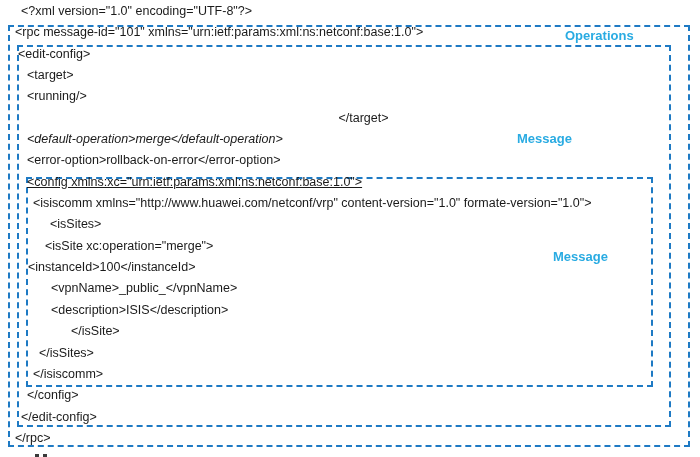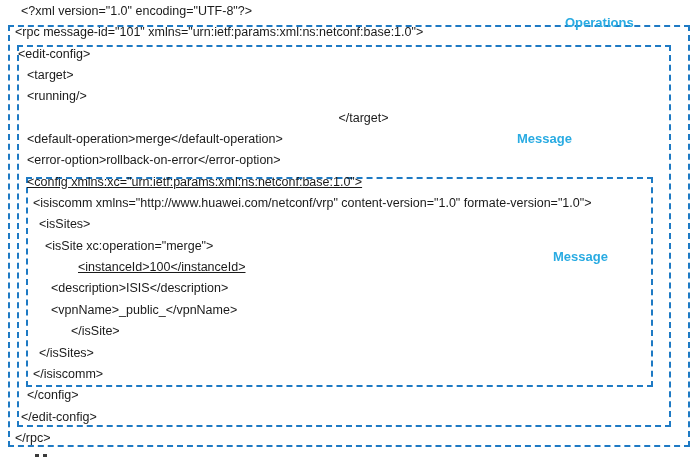--- a/index.html
+++ b/index.html
@@ -32,21 +32,21 @@
     white-space:nowrap;
     height:21.35px;
   }
   .zone-label{
     position:absolute;
     font-size:13px;
     font-weight:bold;
     color:#29abe2;
     white-space:nowrap;
   }
-  .label-operations{left:565px;top:15px;}
+  .label-operations{left:565px;top:28px;}
   .label-message{left:517px;top:111px;margin-top:20px;}
   .label-content{left:553px;top:249px;}
   .crop-fragment{
     position:absolute;
     width:4px;height:3px;
     background:#3a3a3a;
   }
   .frag-1{left:35px;top:454px;}
   .frag-2{left:43px;top:454px;}
 </style>
@@ -59,29 +59,29 @@
   <div class="box box-message"></div>
   <div class="box box-content"></div>
 
   <div class="code-lines">
       <div class="code-line" style="padding-left: 21px;">&lt;?xml version="1.0" encoding="UTF-8"?&gt;</div>
       <div class="code-line" style="padding-left: 15px;">&lt;rpc message-id="101" xmlns="urn:ietf:params:xml:ns:netconf:base:1.0"&gt;</div>
       <div class="code-line" style="padding-left: 18px;">&lt;edit-config&gt;</div>
       <div class="code-line" style="padding-left: 27px;">&lt;target&gt;</div>
       <div class="code-line" style="padding-left: 27px;">&lt;running/&gt;</div>
       <div class="code-line" style="padding-left: 27px; text-align: center;">&lt;/target&gt;</div>
-      <div class="code-line" style="padding-left: 27px;">&lt;default-operation&gt;merge&lt;/default-operation&gt;</div>
+      <div class="code-line" style="padding-left: 27px; font-style: italic;">&lt;default-operation&gt;merge&lt;/default-operation&gt;</div>
       <div class="code-line" style="padding-left: 27px;">&lt;error-option&gt;rollback-on-error&lt;/error-option&gt;</div>
       <div class="code-line" style="padding-left: 27px; text-decoration: underline;">&lt;config xmlns:xc="urn:ietf:params:xml:ns:netconf:base:1.0"&gt;</div>
       <div class="code-line" style="padding-left: 33px;">&lt;isiscomm xmlns="http://www.huawei.com/netconf/vrp" content-version="1.0" formate-version="1.0"&gt;</div>
-      <div class="code-line" style="padding-left: 39px;">&lt;isSites&gt;</div>
+      <div class="code-line" style="padding-left: 50px;">&lt;isSites&gt;</div>
       <div class="code-line" style="padding-left: 45px;">&lt;isSite xc:operation="merge"&gt;</div>
-      <div class="code-line" style="padding-left: 78px; text-decoration: underline;">&lt;instanceId&gt;100&lt;/instanceId&gt;</div>
+      <div class="code-line" style="padding-left: 28px;">&lt;instanceId&gt;100&lt;/instanceId&gt;</div>
+      <div class="code-line" style="padding-left: 51px;">&lt;vpnName&gt;_public_&lt;/vpnName&gt;</div>
       <div class="code-line" style="padding-left: 51px;">&lt;description&gt;ISIS&lt;/description&gt;</div>
-      <div class="code-line" style="padding-left: 51px;">&lt;vpnName&gt;_public_&lt;/vpnName&gt;</div>
       <div class="code-line" style="padding-left: 71px;">&lt;/isSite&gt;</div>
       <div class="code-line" style="padding-left: 39px;">&lt;/isSites&gt;</div>
       <div class="code-line" style="padding-left: 33px;">&lt;/isiscomm&gt;</div>
       <div class="code-line" style="padding-left: 27px;">&lt;/config&gt;</div>
       <div class="code-line" style="padding-left: 21px;">&lt;/edit-config&gt;</div>
       <div class="code-line" style="padding-left: 15px;">&lt;/rpc&gt;</div>
     </div>
 
   <span class="zone-label label-operations">Operations</span>
   <span class="zone-label label-message">Message</span>

